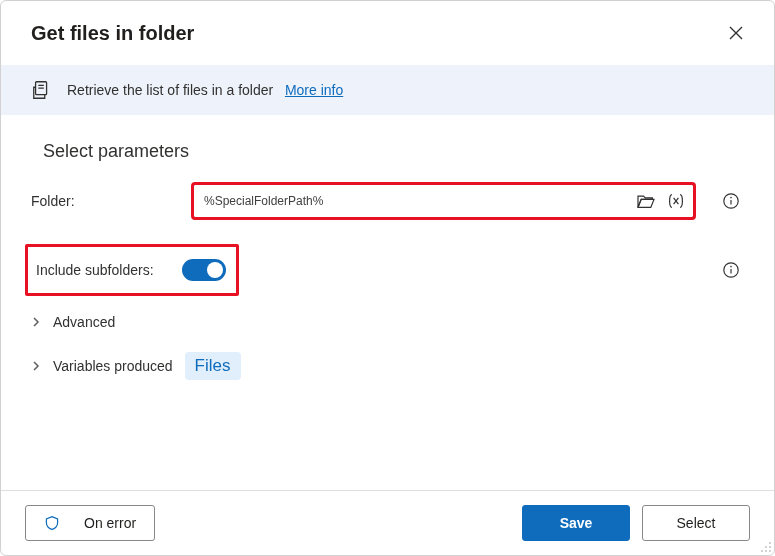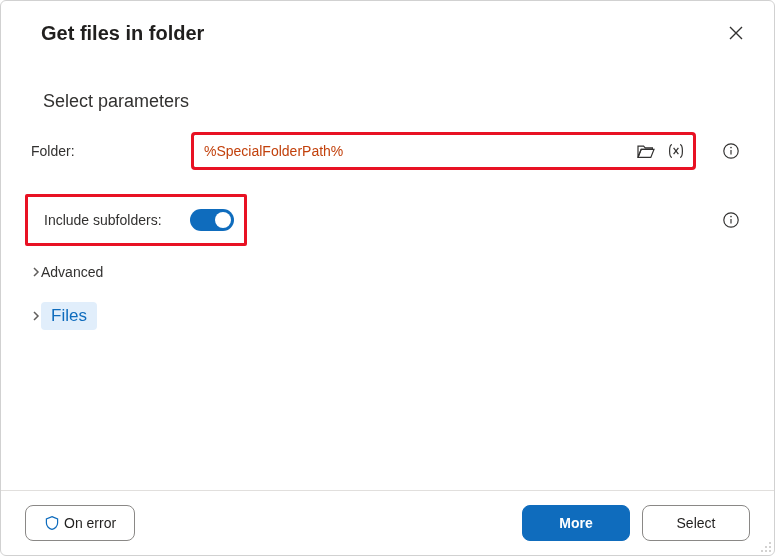--- a/index.html
+++ b/index.html
@@ -19,21 +19,21 @@
     border: 1px solid #d1d1d1;
     border-radius: 6px;
     display: flex;
     flex-direction: column;
     position: relative;
   }
   .header {
     display: flex;
     align-items: center;
     justify-content: space-between;
-    padding: 18px 24px 18px 40px;
+    padding: 18px 24px 18px 30px;
   }
   .header h1 {
     font-size: 20px;
     font-weight: 600;
     margin: 0;
   }
   .close-btn {
     background: none;
     border: none;
     cursor: pointer;
@@ -80,24 +80,24 @@
     position: relative;
     display: flex;
     align-items: center;
   }
   .text-input {
     width: 100%;
     height: 34px;
     border: 1px solid #605e5c;
     border-radius: 2px;
     padding: 0 62px 0 10px;
-    font-size: 14px;
+    font-size: 12px;
     font-family: inherit;
     background: #fff;
-    color: #c2410c;
+    color: #404040;
   }
   .text-input.two-btn { padding-right: 70px; }
   .input-icons {
     position: absolute;
     right: 6px;
     display: flex;
     gap: 6px;
     align-items: center;
   }
   .icon-btn {
@@ -120,21 +120,21 @@
     padding: 0;
   }
   .highlight-red {
     outline: 3px solid #e81123;
     outline-offset: -1px;
     border-radius: 2px;
   }
   .toggle-row-highlight {
     border: 3px solid #e81123;
     border-radius: 2px;
-    padding: 12px 10px 12px 16px;
+    padding: 12px 10px 12px 8px;
     margin-left: -6px;
     display: flex;
     align-items: center;
     gap: 14px;
   }
   .toggle {
     position: relative;
     width: 44px;
     height: 22px;
     background: #0f6cbd;
@@ -146,21 +146,21 @@
     right: 3px;
     top: 3px;
     width: 16px;
     height: 16px;
     background: #fff;
     border-radius: 50%;
   }
   .expander {
     display: flex;
     align-items: center;
-    gap: 0;
+    gap: 12px;
     margin: 14px 0 22px 0;
     cursor: pointer;
     color: #323130;
   }
   .chevron {
     display: inline-block;
     line-height: 0;
   }
   .badge {
     background: #e1eefb;
@@ -180,26 +180,26 @@
   .footer-right {
     display: flex;
     gap: 12px;
   }
   .btn {
     height: 36px;
     min-width: 108px;
     padding: 0 18px;
     font-size: 14px;
     font-family: inherit;
-    border-radius: 8px;
+    border-radius: 3px;
     cursor: pointer;
     display: inline-flex;
     align-items: center;
     justify-content: center;
-    gap: 4px;
+    gap: 24px;
   }
   .btn-default {
     background: #fff;
     border: 1px solid #8a8886;
     color: #201f1e;
   }
   .btn-primary {
     background: #0f6cbd;
     border: 1px solid #0f6cbd;
     color: #fff;
@@ -223,20 +223,34 @@
     <h1>Get files in folder</h1>
     <button class="close-btn">
       <span>
         <svg width="16" height="16" viewBox="0 0 16 16">
             <path d="M2 2 L14 14 M14 2 L2 14" stroke="#323130" stroke-width="1.4" fill="none"></path>
           </svg>
       </span>
     </button>
   </div>
 
+  <div class="info-banner">
+    <span>
+      <svg width="22" height="22" viewBox="0 0 24 24" fill="none" stroke="#323130" stroke-width="1.4">
+        <rect x="5" y="3" width="12" height="14" rx="1"></rect>
+        <path d="M5 9 H3 V21 H15 V17"></path>
+        <path d="M8 7 H14 M8 10 H14"></path>
+      </svg>
+    </span>
+    <span>
+      <span>Retrieve the list of files in a folder</span>
+      <span>&nbsp;</span>
+      <a class="link">More info</a>
+    </span>
+  </div>
 
   <div class="body">
     <div class="section-title">Select parameters</div>
 
     <div class="field-row">
       <div class="field-label">Folder:</div>
       <div class="field-control highlight-red">
         <input class="text-input two-btn" value="%SpecialFolderPath%" style="">
         <div class="input-icons">
           <button class="icon-btn">
@@ -297,37 +311,38 @@
       </span>
       <span>Advanced</span>
     </div>
 
     <div class="expander">
       <span class="chevron">
         <svg width="10" height="10" viewBox="0 0 10 10">
             <path d="M3 1 L7 5 L3 9" fill="none" stroke="#605e5c" stroke-width="1.5"></path>
           </svg>
       </span>
+      <span>Variables produced</span>
       <span class="badge">Files</span>
     </div>
 
   </div>
 
   <div class="footer">
     <button class="btn btn-default">
       <span>
         <svg width="16" height="16" viewBox="0 0 20 20" fill="none" stroke="#0f6cbd" stroke-width="1.5">
           <path d="M10 2 L17 5 V10 C17 14 13.5 17.5 10 18 C6.5 17.5 3 14 3 10 V5 Z"></path>
         </svg>
       </span>
       <span>On error</span>
     </button>
     <div class="footer-right">
       <button class="btn btn-primary">
-        <span>More</span>
+        <span>Save</span>
       </button>
       <button class="btn btn-default">
         <span>Select</span>
       </button>
     </div>
   </div>
 
   <span class="resize-grip">
     <svg width="14" height="14" viewBox="0 0 14 14" fill="#8a8886">
       <circle cx="12" cy="4" r="1"></circle>

